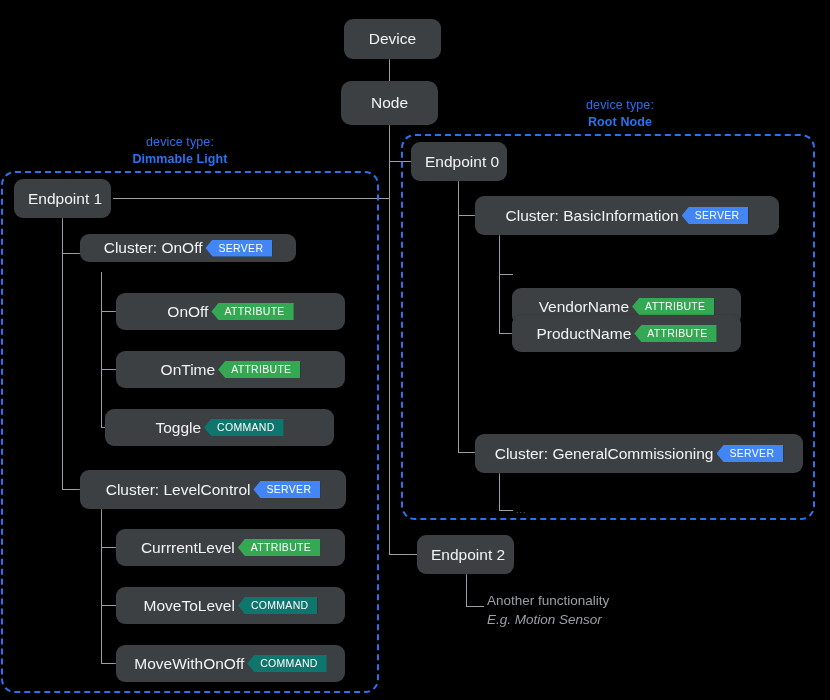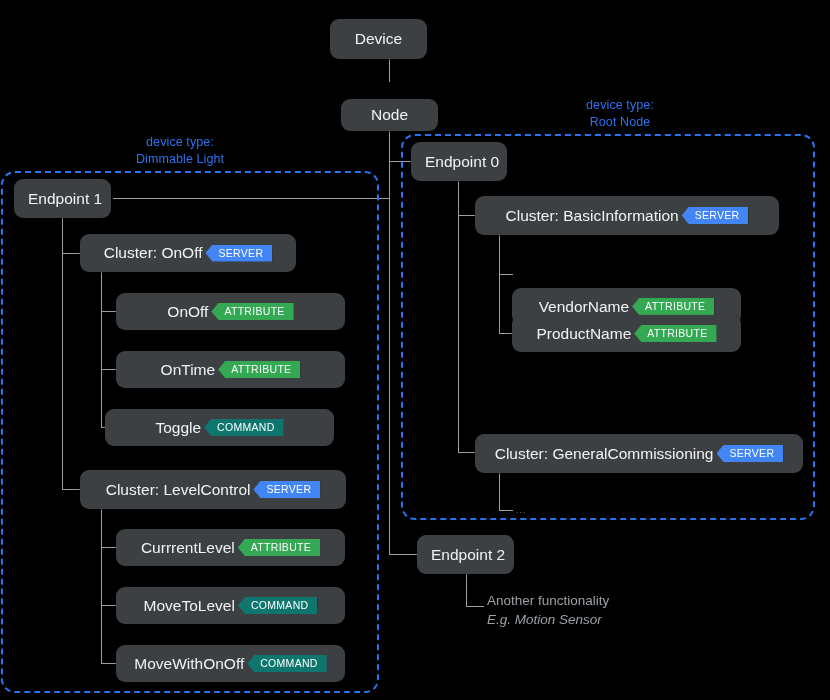--- a/index.html
+++ b/index.html
@@ -34,21 +34,21 @@
   }
   .region-label {
     position: absolute;
     text-align: center;
     color: #2a72f0;
     font-size: 12.5px;
     line-height: 17px;
     letter-spacing: .1px;
   }
   .region-label .lbl-top { display: block; font-weight: 400; }
-  .region-label .lbl-name { display: block; font-weight: 400; }
+  .region-label .lbl-name { display: block; font-weight: 700; }
 
   
   .card {
     position: absolute;
     background: #3c4043;
     border-radius: 9px;
     box-sizing: border-box;
     display: flex;
     align-items: center;
     color: #f1f3f4;
@@ -159,25 +159,25 @@
     <span class="lbl-top">device type:</span>
     <span class="lbl-name">Dimmable Light</span>
   </div>
 
   <div class="region" style="left:401px; top:134px; width:414px; height:386px;"></div>
   <div class="region-label" style="left:540px; top:97px; width:160px;">
     <span class="lbl-top">device type:</span>
     <span class="lbl-name">Root Node</span>
   </div>
 
-  <div class="card simple" style="left:330px; top:19px; width:97px; height:40px;">
+  <div class="card simple" style="left:344px; top:19px; width:97px; height:40px;">
     <span class="card-text">Device</span>
   </div>
 
-  <div class="card simple" style="left:341px; top:99px; width:97px; height:32px;">
+  <div class="card simple" style="left:341px; top:81px; width:97px; height:44px;border-radius:10px;">
     <span class="card-text">Node</span>
   </div>
 
   <div class="card simple" style="left:411px; top:142px; width:96px; height:39px; justify-content:flex-start;">
     <span class="card-text">Endpoint 0</span>
   </div>
 
   <div class="card row" style="left:475px; top:196px; width:304px; height:39px;">
     <span class="card-text">Cluster: BasicInformation</span>
     <span class="badge server">SERVER</span>
@@ -197,21 +197,21 @@
     <span class="card-text">Cluster: GeneralCommissioning</span>
     <span class="badge server">SERVER</span>
   </div>
 
   <div class="ellipsis" style="left:516px; top:505px;">...</div>
 
   <div class="card simple" style="left:14px; top:179px; width:97px; height:39px; justify-content:flex-start;">
     <span class="card-text">Endpoint 1</span>
   </div>
 
-  <div class="card row" style="left:80px; top:234px; width:216px; height:38px;">
+  <div class="card row" style="left:80px; top:234px; width:216px; height:28px;">
     <span class="card-text">Cluster: OnOff</span>
     <span class="badge server">SERVER</span>
   </div>
 
   <div class="card row" style="left:116px; top:293px; width:229px; height:37px;">
     <span class="card-text">OnOff</span>
     <span class="badge attribute">ATTRIBUTE</span>
   </div>
 
   <div class="card row" style="left:116px; top:351px; width:229px; height:37px;">

